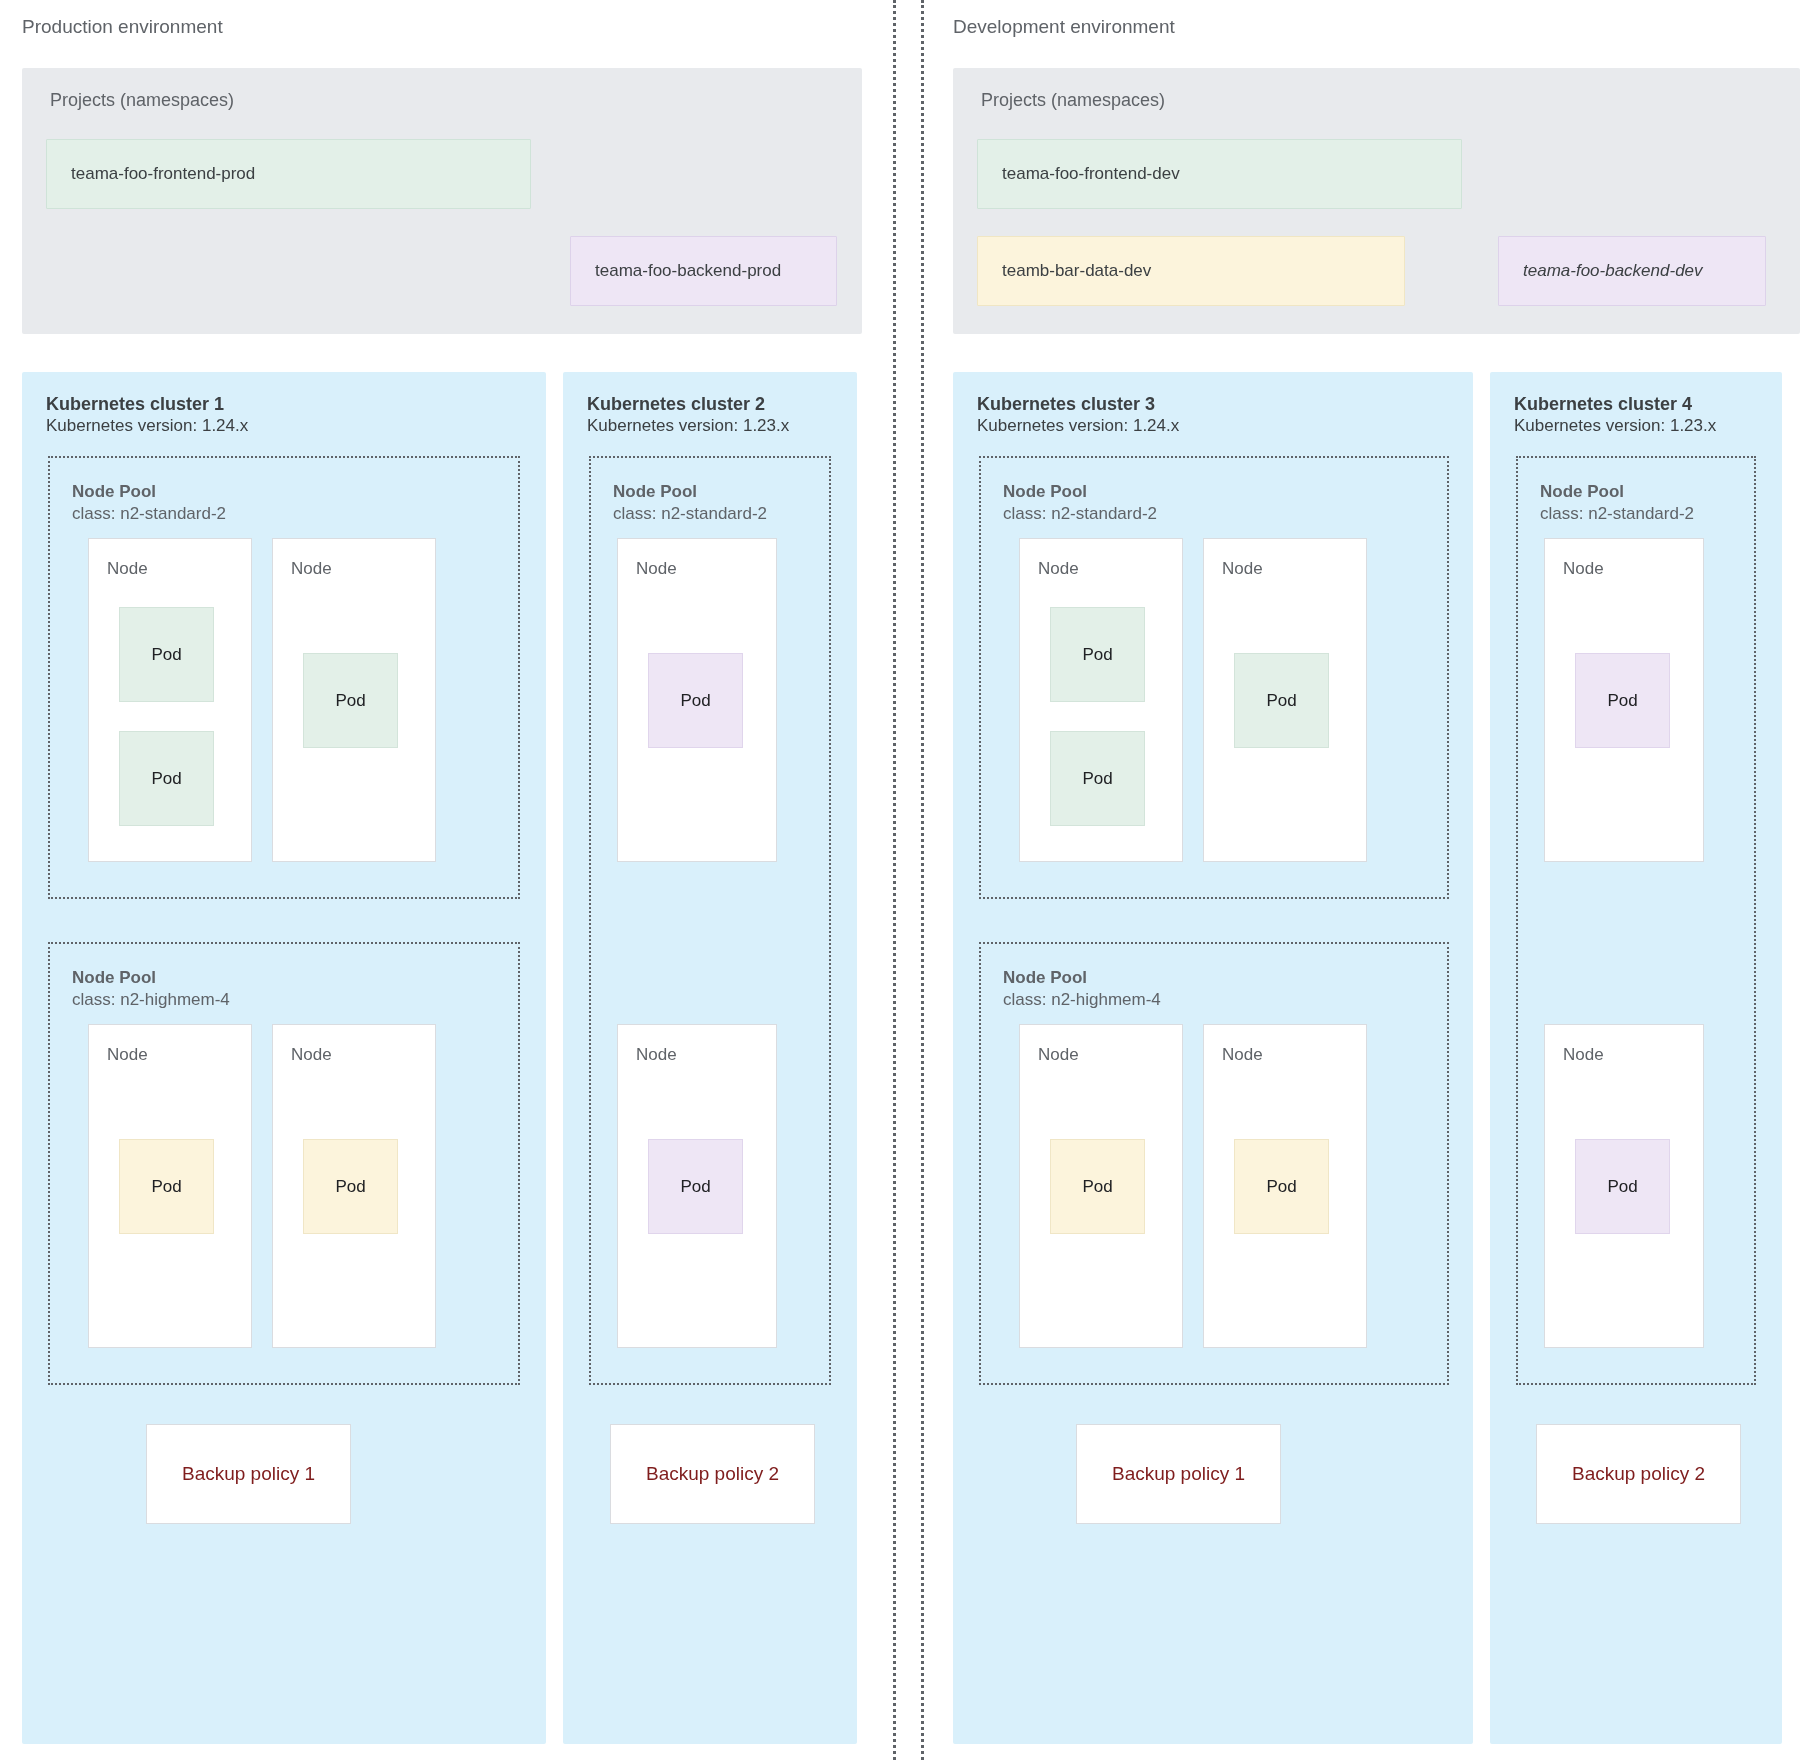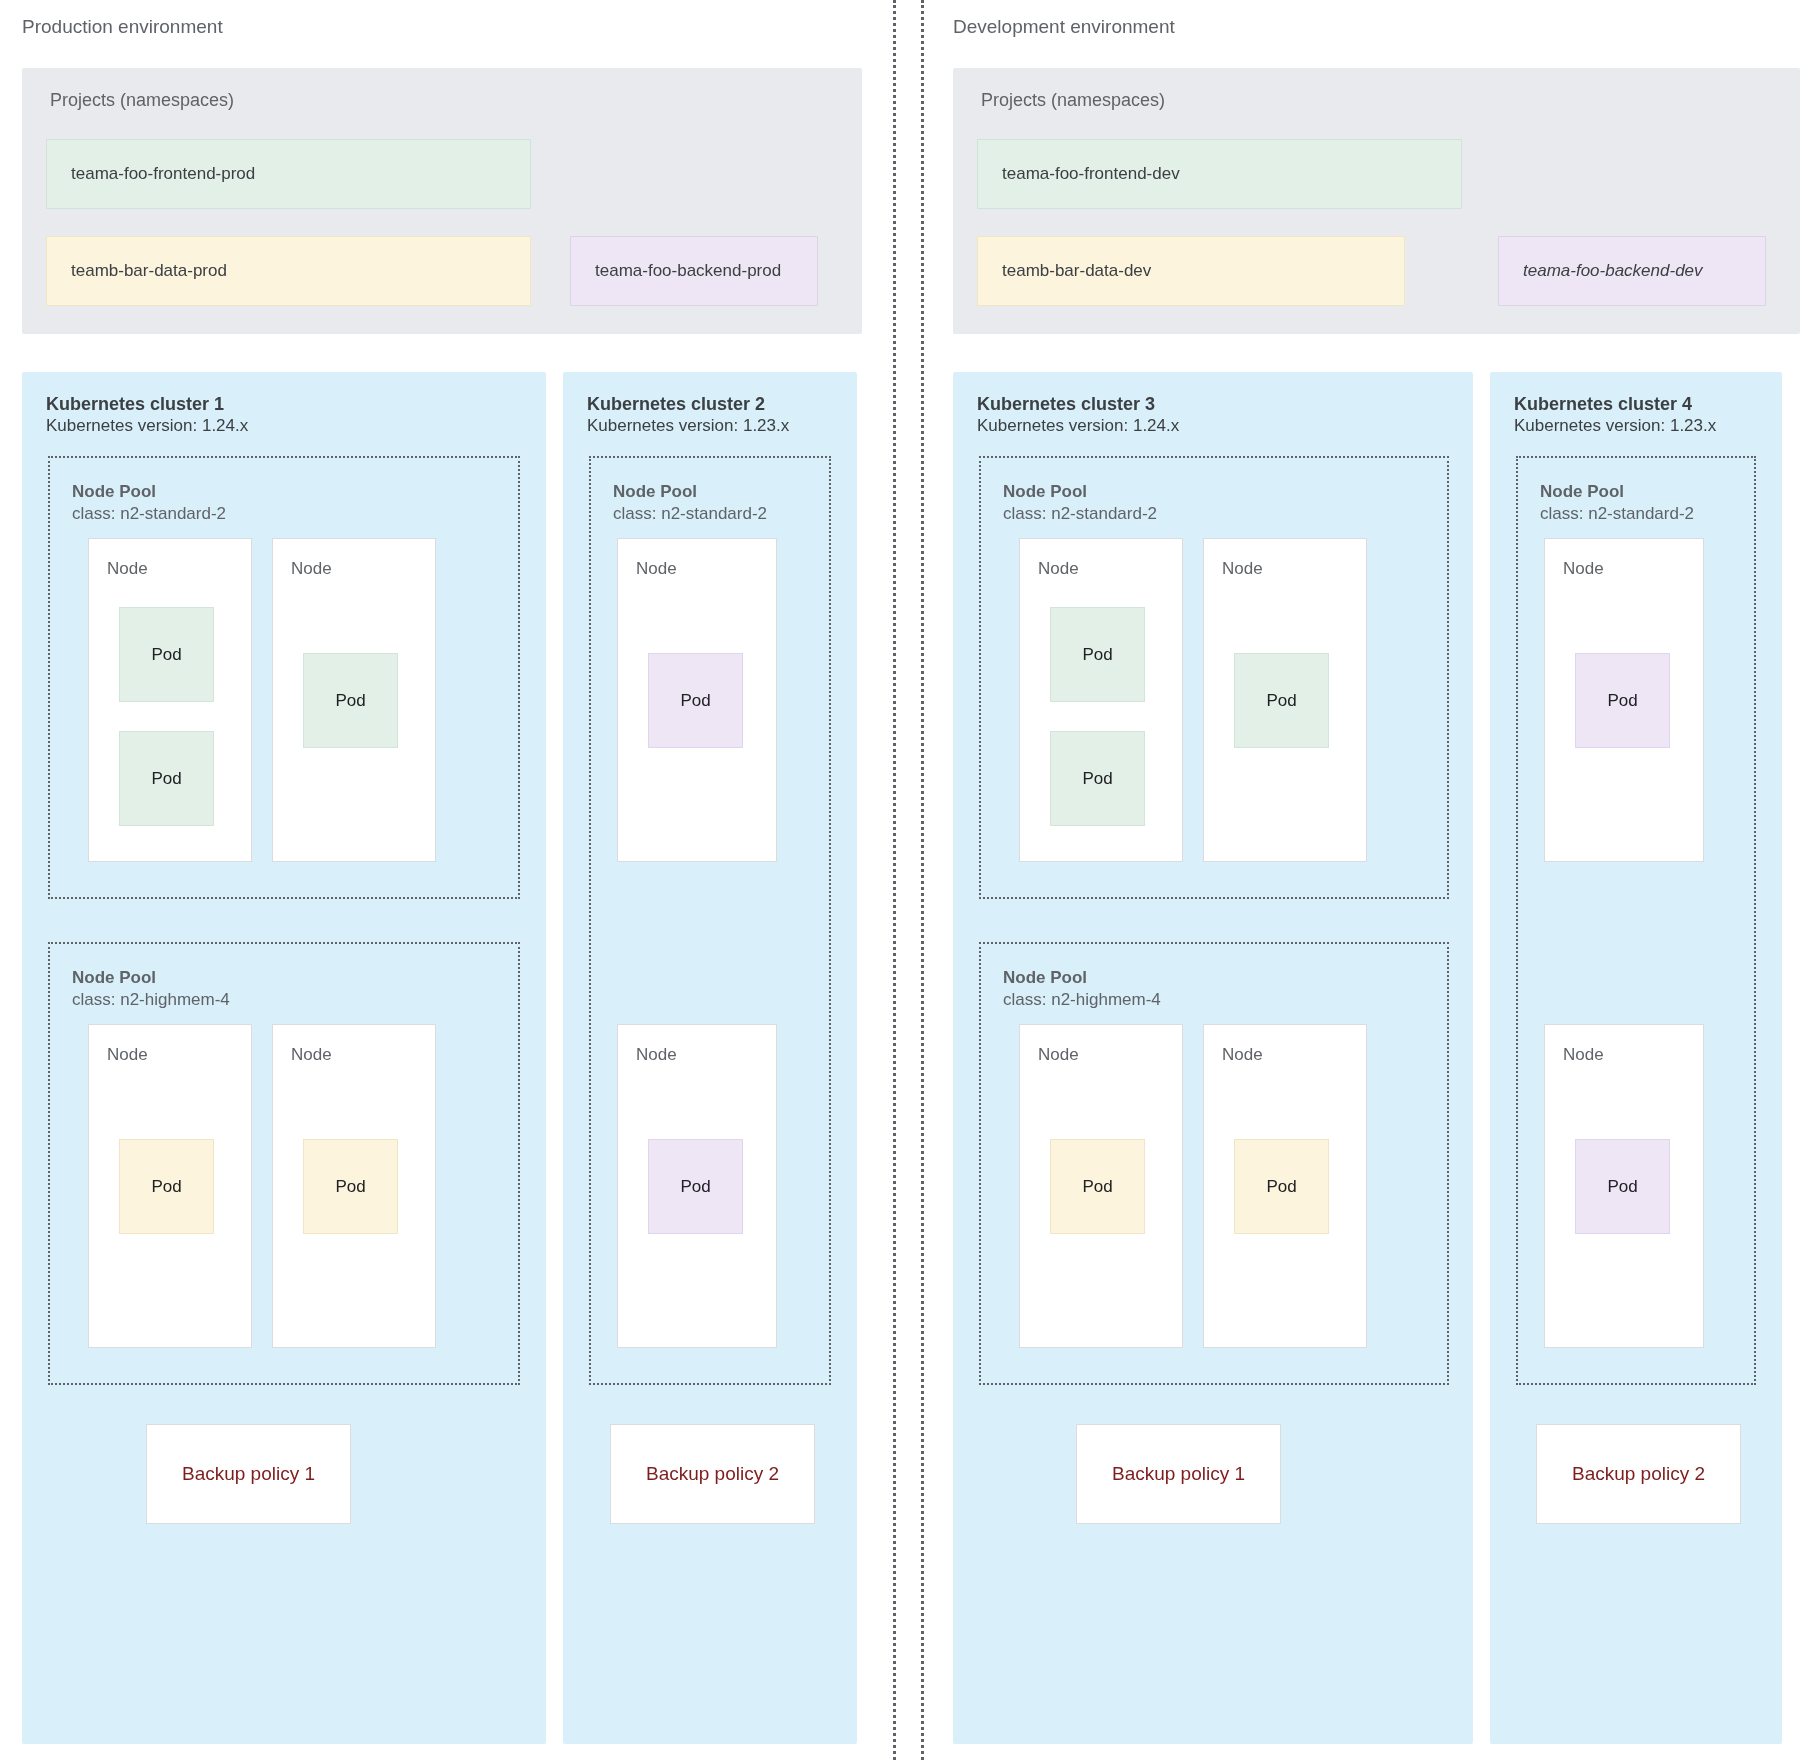--- a/index.html
+++ b/index.html
@@ -82,21 +82,21 @@
     padding-left: 24px;
     white-space: nowrap;
   }
   .ns-green  { background: #e3f0e8; border: 1px solid #cfe3d8; }
   .ns-yellow { background: #fcf4dc; border: 1px solid #f0e6c4; }
   .ns-purple { background: #eee6f5; border: 1px solid #ddd2ea; }
 
   
   .env.prod .ns-front { left: 24px; top: 71px;  width: 485px; height: 70px; }
   .env.prod .ns-data  { left: 24px; top: 168px; width: 485px; height: 70px; }
-  .env.prod .ns-back  { left: 548px; top: 168px; width: 248px; height: 70px; }
+  .env.prod .ns-back  { left: 548px; top: 168px; width: 267px; height: 70px; }
 
   
   .env.dev .ns-front { left: 24px; top: 71px;  width: 485px; height: 70px; }
   .env.dev .ns-data  { left: 24px; top: 168px; width: 428px; height: 70px; }
   .env.dev .ns-back  { left: 545px; top: 168px; width: 268px; height: 70px; font-style: italic; }
 
   
   .cluster {
     position: absolute;
     top: 372px;
@@ -227,23 +227,20 @@
 
   <div class="env prod">
     <div class="env-title">Production environment</div>
 
     <div class="projects-panel">
       <div class="projects-label">Projects (namespaces)</div>
 
       <div class="ns-box ns-front ns-green">
         <span class="ns-label">teama-foo-frontend-prod</span>
       </div>
-      <div class="ns-box ns-data ns-yellow">
-        <span class="ns-label">teamb-bar-data-prod</span>
-      </div>
       <div class="ns-box ns-back ns-purple">
         <span class="ns-label">teama-foo-backend-prod</span>
       </div>
     </div>
 
     <div class="cluster c1">
       <div class="cluster-title">Kubernetes cluster 1</div>
       <div class="cluster-version">Kubernetes version: 1.24.x</div>
 
       <div class="pool p-top">

